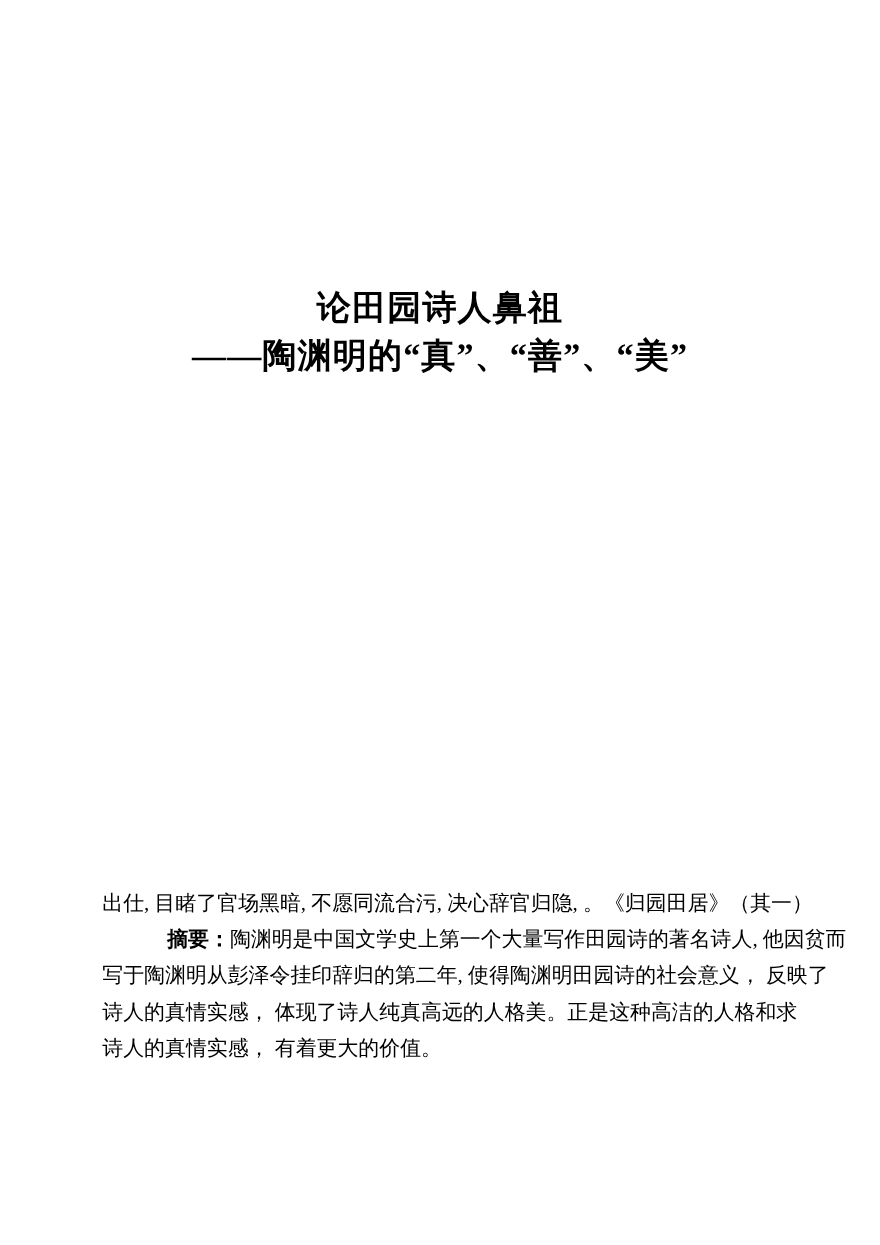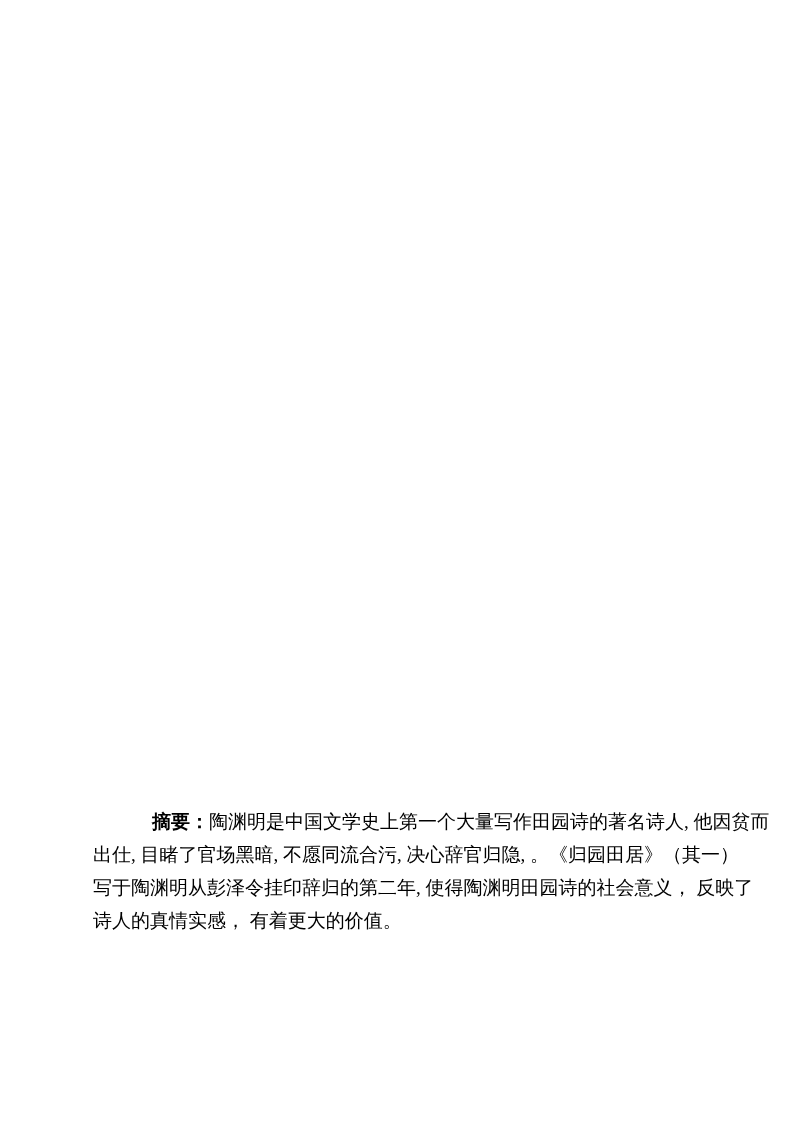--- a/index.html
+++ b/index.html
@@ -49,29 +49,34 @@
   }
   .bold-label {
     font-weight: bold;
   }
 </style>
 </head>
 <body>
 
 <div class="page">
 
+  <h1 class="title-block">
+    <span class="title-line">论田园诗人鼻祖</span>
+    <span class="title-line">——陶渊明的“真”、“善”、“美”</span>
+  </h1>
 
   <div class="body-block">
 
+    <p class="para">出仕, 目睹了官场黑暗, 不愿同流合污, 决心辞官归隐, 。《归园田居》（其一）</p>
+
     <p class="para indented"><span class="bold-label">摘要：</span><span>陶渊明是中国文学史上第一个大量写作田园诗的著名诗人, 他因贫而</span></p>
-
-    <p class="para">出仕, 目睹了官场黑暗, 不愿同流合污, 决心辞官归隐, 。《归园田居》（其一）</p>
 
     <p class="para">写于陶渊明从彭泽令挂印辞归的第二年, 使得陶渊明田园诗的社会意义， 反映了</p>
 
+    <p class="para">诗人的真情实感， 体现了诗人纯真高远的人格美。正是这种高洁的人格和求</p>
 
 
     <p class="para">诗人的真情实感， 有着更大的价值。</p>
 
 
   </div>
 
 </div>
 
 </body></html>

